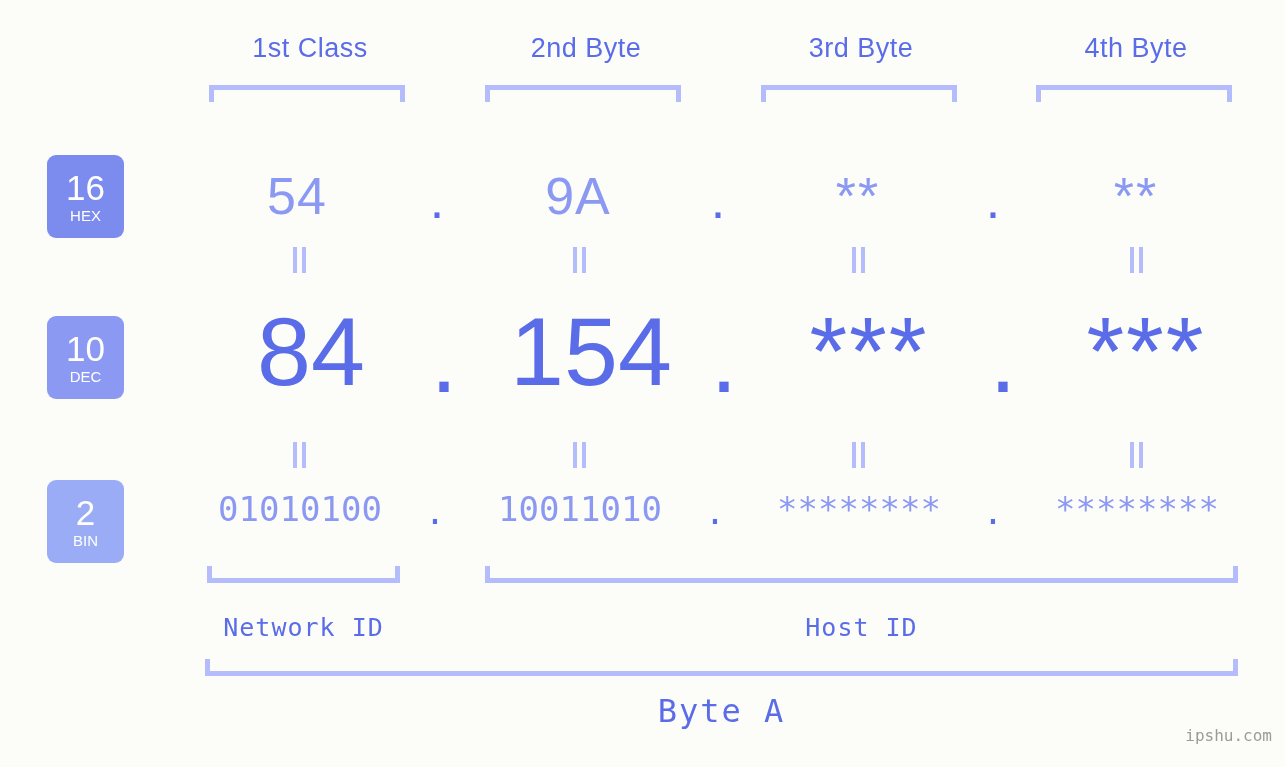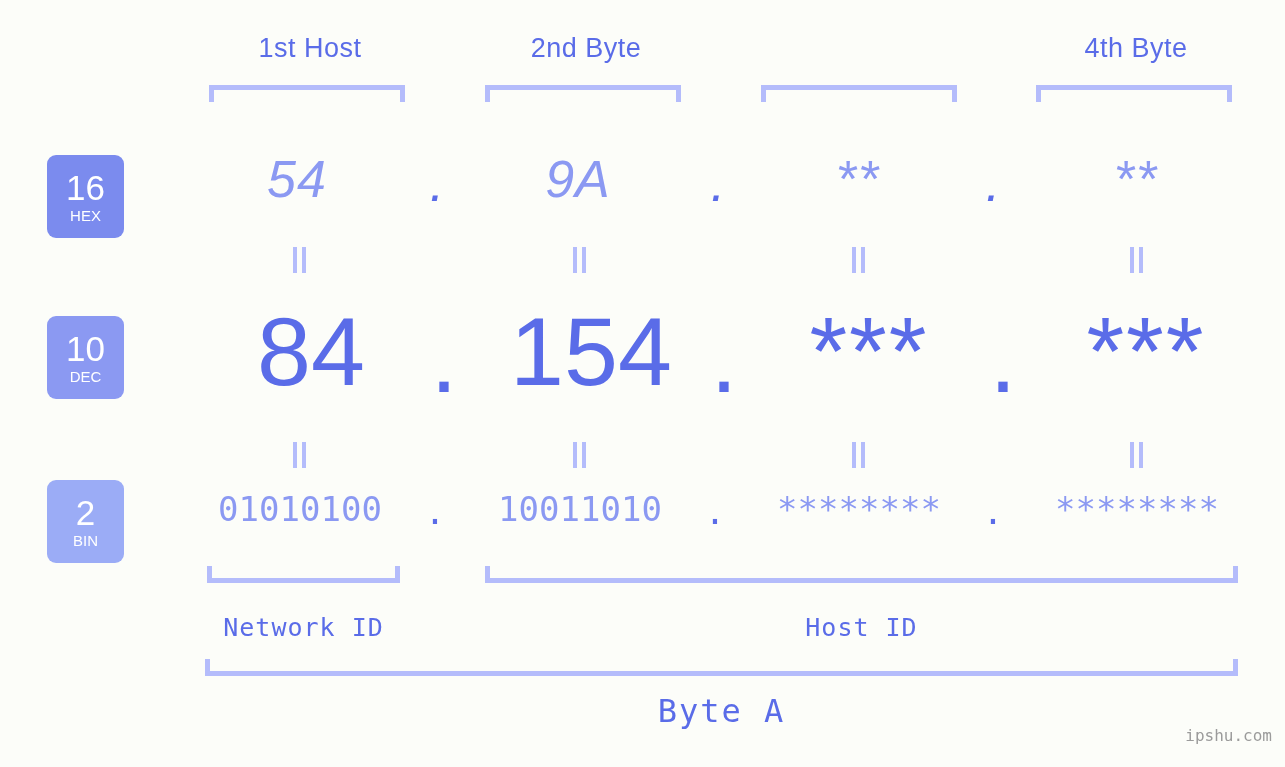--- a/index.html
+++ b/index.html
@@ -88,21 +88,21 @@
   .row { position: absolute; left: 0; width: 1285px; }
 
   .cell {
     position: absolute;
     text-align: center;
     white-space: nowrap;
     line-height: 1;
   }
 
   
-  #row-hex { top: 150px; height: 80px; font-style: italic; }
+  #row-hex { top: 167px; height: 80px; }
   #row-hex .cell {
     font-size: 52px;
     color: #8b99f2;
     width: 260px;
     top: 3px;
     font-family: "Liberation Sans", sans-serif;
     letter-spacing: 1px;
   }
   #row-hex .cell.stars { letter-spacing: 2px; }
   #row-hex .dot {
@@ -202,22 +202,23 @@
     color: #9b9b9b;
     font-family: "DejaVu Sans Mono", "Liberation Mono", monospace;
     letter-spacing: 0px;
   }
 </style>
 </head>
 <body>
 
 <div id="stage">
 
-  <div class="byte-label" style="left:180px;">1st Host</div>
+  <div class="byte-label" style="left:180px;">1st Class</div>
   <div class="byte-label" style="left:456px;">2nd Byte</div>
+  <div class="byte-label" style="left:731px;">3rd Byte</div>
   <div class="byte-label" style="left:1006px;">4th Byte</div>
 
   <div class="bracket-top" style="left:209px; width:196px;"></div>
   <div class="bracket-top" style="left:485px; width:196px;"></div>
   <div class="bracket-top" style="left:761px; width:196px;"></div>
   <div class="bracket-top" style="left:1036px; width:196px;"></div>
 
   <div class="badge" id="badge-hex">
     <span class="num">16</span>
     <span class="nm">HEX</span>

